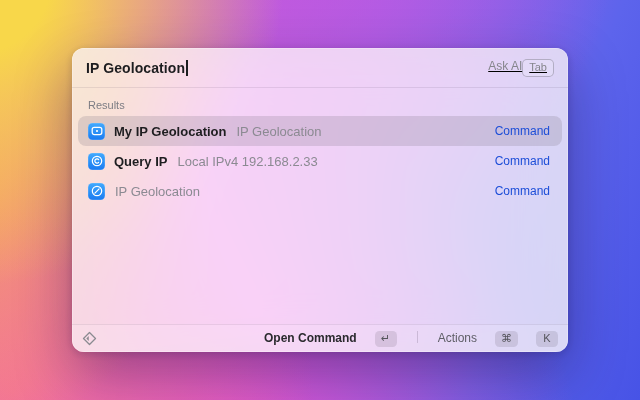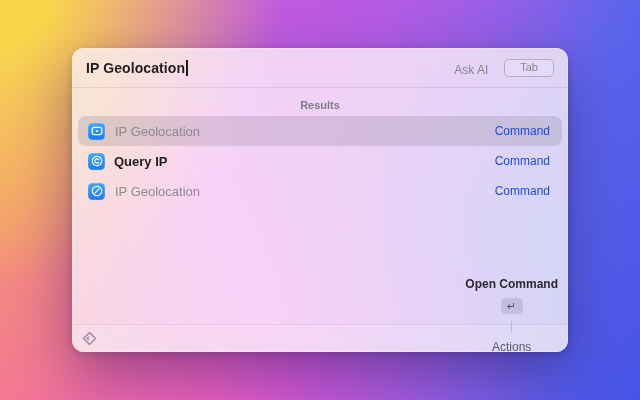--- a/index.html
+++ b/index.html
@@ -32,28 +32,28 @@
     overflow:hidden;
   }
   .searchbar{
     height:39px;display:flex;align-items:center;padding:0 14px;
     border-bottom:1px solid rgba(60,40,70,.10);
   }
   .search-text{font-size:14px;font-weight:600;color:#1d1d1f;letter-spacing:.1px;}
   .caret{display:inline-block;width:1.5px;height:16px;background:#1d1d1f;
     margin-left:1px;vertical-align:-3px;animation:blink 1.1s steps(1) infinite;}
   @keyframes blink{50%{opacity:0;}}
-  .search-right{margin-left:auto;display:flex;align-items:flex-end;gap:16px;}
+  .search-right{margin-left:auto;display:flex;align-items:flex-start;gap:0;text-decoration:underline;}
   .askai{font-size:12px;color:#86868c;}
   .keycap-outline{
     font-size:11px;color:#86868c;border:1px solid rgba(90,90,100,.35);
-    border-radius:5px;padding:1px 15px 2px;line-height:13px;background:rgba(255,255,255,.15);
+    border-radius:5px;padding:1px 6px 2px;line-height:13px;background:rgba(255,255,255,.15);
   }
   .results{padding:5px 6px 0;}
-  .section-label{font-size:11px;font-weight:700;color:#7d7d84;padding:6px 10px 5px;text-align:center;}
+  .section-label{font-size:11px;font-weight:400;color:#7d7d84;padding:6px 10px 5px;}
   .row{
     display:flex;align-items:center;height:30px;border-radius:8px;
     padding:0 10px;gap:9px;
   }
   .row.selected{background:rgba(125,112,128,.22);}
   .tile{
     width:17px;height:17px;border-radius:4.5px;flex:0 0 auto;
     background:linear-gradient(180deg,#41a9fd,#1a7bf1);
     display:flex;align-items:center;justify-content:center;
     box-shadow:inset 0 0 0 .5px rgba(255,255,255,.25);
@@ -61,21 +61,21 @@
   .tile svg{display:block;}
   .row-title{font-size:13px;font-weight:600;color:#1e1e20;white-space:nowrap;}
   .row-sub{font-size:13px;color:#8b8a92;margin-left:1px;white-space:nowrap;}
   .row-accessory{margin-left:auto;font-size:12px;color:#1d4ed8;padding-right:2px;}
   .footer{
     position:absolute;left:0;right:0;bottom:0;height:27px;
     border-top:1px solid rgba(60,40,70,.09);
     background:rgba(255,255,255,.12);
     display:flex;align-items:center;padding:0 10px;gap:8px;
   }
-  .footer-right{margin-left:auto;display:flex;align-items:center;gap:7px;flex-direction:column;}
+  .footer-right{margin-left:auto;display:flex;align-items:flex-start;gap:18px;}
   .footer-action-primary{font-size:12px;font-weight:700;color:#2a2a2e;}
   .footer-action-secondary{font-size:12px;color:#5e5e66;}
   .keycap{
     min-width:10px;text-align:center;font-size:11px;color:#55555c;
     background:rgba(90,80,95,.16);border-radius:4.5px;padding:1.5px 6px 2.5px;line-height:12px;
   }
   .vdivider{width:1px;height:12px;background:rgba(60,50,70,.18);margin:0 2px;}
 </style>
 </head>
 <body>
@@ -96,32 +96,34 @@
   <div class="results">
     <div class="section-label">Results</div>
 
     <div class="row selected">
       <span class="tile">
         <svg width="12" height="12" viewBox="0 0 12 12">
           <rect x="1.2" y="2.3" width="9.6" height="7.4" rx="2.1" fill="none" stroke="#fff" stroke-width="1.25"></rect>
           <circle cx="6" cy="6" r="1.1" fill="#fff"></circle>
         </svg>
       </span>
+      <span class="row-title">My IP Geolocation</span>
       <span class="row-sub">IP Geolocation</span>
       <span class="row-accessory">Command</span>
     </div>
 
     <div class="row">
       <span class="tile">
         <svg width="12" height="12" viewBox="0 0 12 12">
           <circle cx="6" cy="6" r="4.7" fill="none" stroke="#fff" stroke-width="1.2"></circle>
           <path d="M 7.6 4.7 A 2.1 2.1 0 1 0 7.6 7.3" fill="none" stroke="#fff" stroke-width="1.2" stroke-linecap="round"></path>
         </svg>
       </span>
       <span class="row-title">Query IP</span>
+      <span class="row-sub">Local IPv4 192.168.2.33</span>
       <span class="row-accessory">Command</span>
     </div>
 
     <div class="row">
       <span class="tile">
         <svg width="12" height="12" viewBox="0 0 12 12">
           <circle cx="6" cy="6" r="4.7" fill="none" stroke="#fff" stroke-width="1.2"></circle>
           <path d="M 3.9 8.1 L 8.1 3.9" stroke="#fff" stroke-width="1.2" stroke-linecap="round"></path>
         </svg>
       </span>

